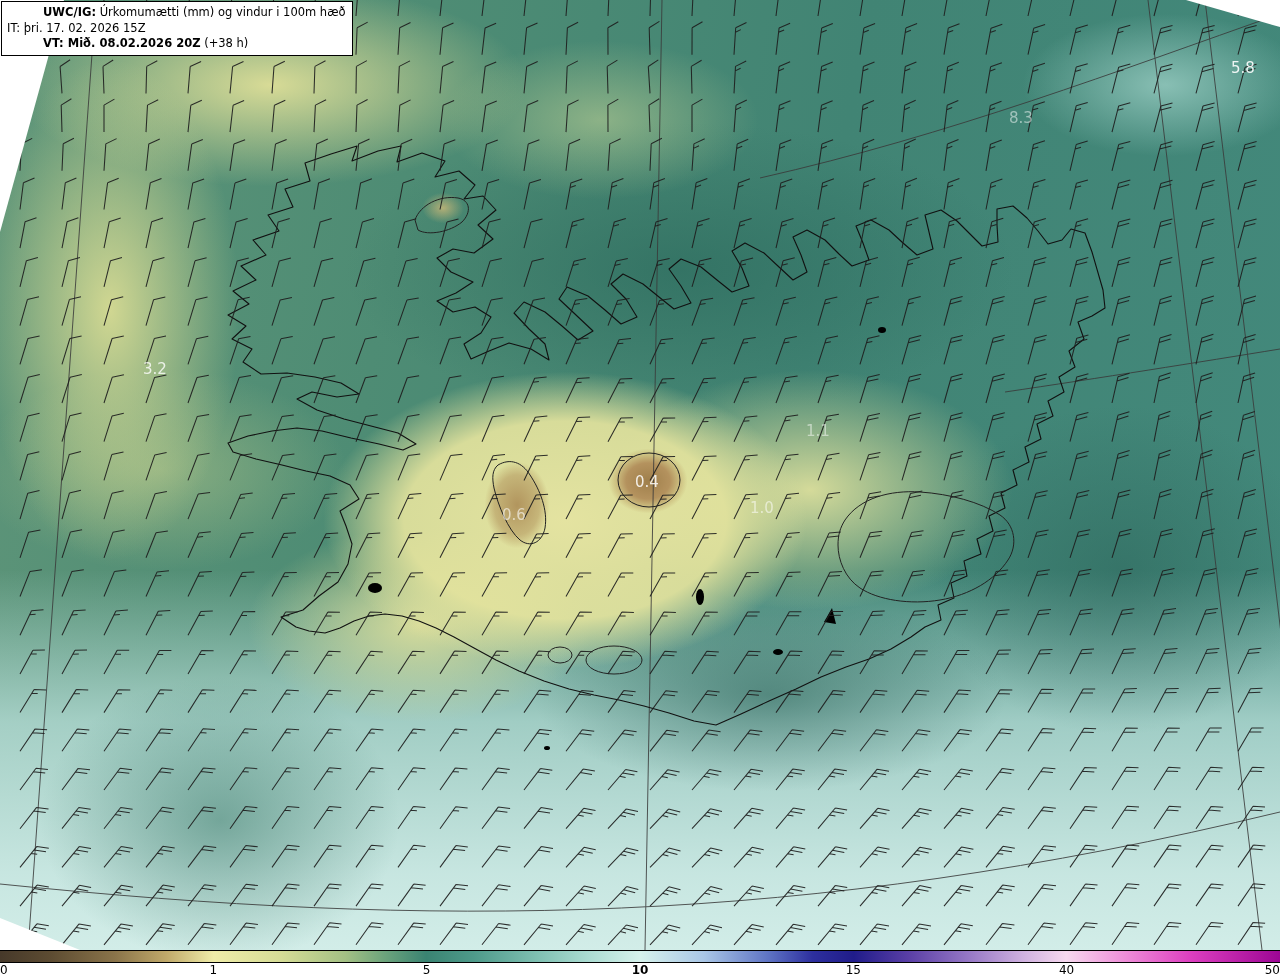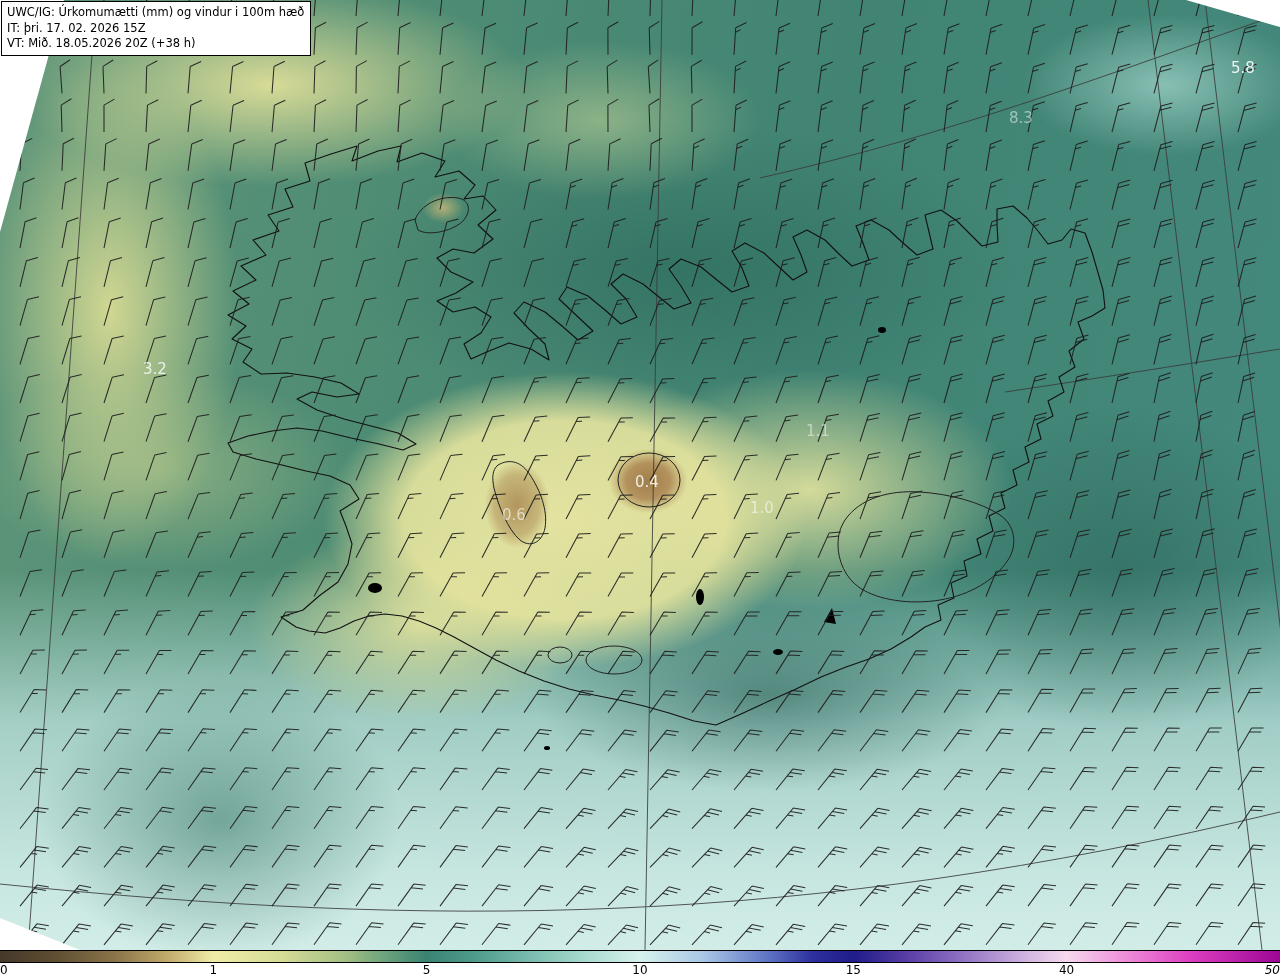--- a/index.html
+++ b/index.html
@@ -22,27 +22,27 @@
       radial-gradient(320px 130px at 770px 695px, rgba(36,92,82,.55) 0%, rgba(36,92,82,0) 74%),
       radial-gradient(260px 220px at 1120px 570px, rgba(42,98,88,.5) 0%, rgba(42,98,88,0) 75%),
       radial-gradient(430px 190px at 680px 270px, rgba(38,100,88,.55) 0%, rgba(38,100,88,0) 78%),
       radial-gradient(240px 190px at 220px 820px, rgba(58,120,104,.55) 0%, rgba(58,120,104,0) 75%),
       linear-gradient(to bottom, rgba(195,228,222,0) 60%, rgba(183,222,216,.8) 76%, rgba(203,233,228,.97) 92%, rgba(210,237,232,1) 100%),
       linear-gradient(100deg, #5e9579 0%, #4e8c74 30%, #418474 60%, #43897c 100%);
   }
   svg.overlay{position:absolute;inset:0;}
   .titlebox{position:absolute;left:1px;top:1px;background:#fff;border:1px solid #000;
             padding:3px 6px 3px 5px;font-size:11.5px;line-height:1.35;color:#000;white-space:nowrap;}
-  .titlebox b{font-weight:normal;}
+  .titlebox b{font-weight:bold;margin-left:36px;}
   .colorbar{position:absolute;left:0;bottom:0;width:1280px;height:28px;background:#fff;}
   .cb-gradient{position:absolute;left:0;top:0;width:1280px;height:13px;border-top:1px solid #000;border-bottom:1px solid #000;box-sizing:border-box;}
   .cb-ticks{position:absolute;left:0;top:13px;width:1280px;height:15px;}
   .cb-tick{position:absolute;top:0;font-size:12px;color:#000;transform:translateX(-50%);}
   .cb-tick.first{transform:none;}
-  .cb-tick.last{transform:translateX(-100%);font-style:italic;}
+  .cb-tick.last{transform:translateX(-100%);}
   .contour-label{font-size:15px;fill:#fff;text-anchor:middle;}
 </style>
 </head>
 <body>
 
 <div class="stage">
   <div class="map">
     <div class="field"></div>
     <svg class="overlay" width="1280" height="950" viewBox="0 0 1280 950">
 
@@ -122,29 +122,29 @@
           <text x="818" y="436" class="contour-label" opacity="0.5">1.1</text>
           <text x="647" y="487" class="contour-label" opacity="0.85">0.4</text>
           <text x="514" y="520" class="contour-label" opacity="0.6">0.6</text>
           <text x="762" y="513" class="contour-label" opacity="0.55">1.0</text>
         </g>
     </svg>
 
     <div class="titlebox">
       <div><b>UWC/IG:</b><span> Úrkomumætti (mm) og vindur i 100m hæð</span></div>
       <div>IT: þri. 17. 02. 2026 15Z</div>
-      <div><b>VT: Mið. 18.05.2026 20Z</b><span> (+38 h)</span></div>
+      <div><b>VT: Mið. 08.02.2026 20Z</b><span> (+38 h)</span></div>
     </div>
   </div>
 
   <div class="colorbar">
     <div class="cb-gradient" style="background: linear-gradient(to right, rgb(70, 57, 42) 0%, rgb(93, 76, 50) 4%, rgb(138, 116, 74) 9%, rgb(192, 169, 106) 13%, rgb(239, 236, 168) 16.7%, rgb(213, 220, 150) 22%, rgb(163, 192, 132) 27%, rgb(109, 164, 124) 30%, rgb(58, 131, 114) 33.3%, rgb(78, 154, 138) 37%, rgb(127, 192, 178) 42%, rgb(171, 220, 210) 46%, rgb(214, 242, 236) 50%, rgb(169, 198, 230) 55%, rgb(95, 116, 196) 60%, rgb(45, 47, 158) 63.5%, rgb(32, 28, 138) 66.7%, rgb(90, 63, 166) 71%, rgb(154, 124, 200) 76%, rgb(208, 178, 224) 80%, rgb(246, 216, 238) 83.3%, rgb(238, 140, 216) 88%, rgb(221, 63, 192) 93%, rgb(156, 6, 148) 100%);"></div>
     <div class="cb-ticks">
         <span class="cb-tick first" style="left: 0%;">0</span>
         <span class="cb-tick" style="left: 16.67%;">1</span>
         <span class="cb-tick" style="left: 33.33%;">5</span>
-        <span class="cb-tick" style="left: 50%;">10</span>
+        <span class="cb-tick" style="left: 50%; font-weight: bold;">10</span>
         <span class="cb-tick" style="left: 66.67%;">15</span>
         <span class="cb-tick" style="left: 83.33%;">40</span>
         <span class="cb-tick last" style="left: 100%;">50</span>
       </div>
   </div>
 </div>
 
 </body></html>

